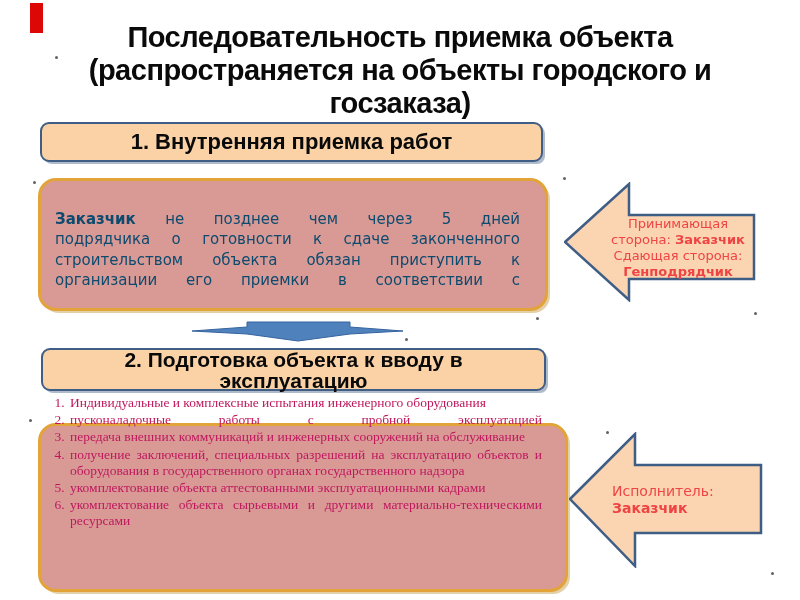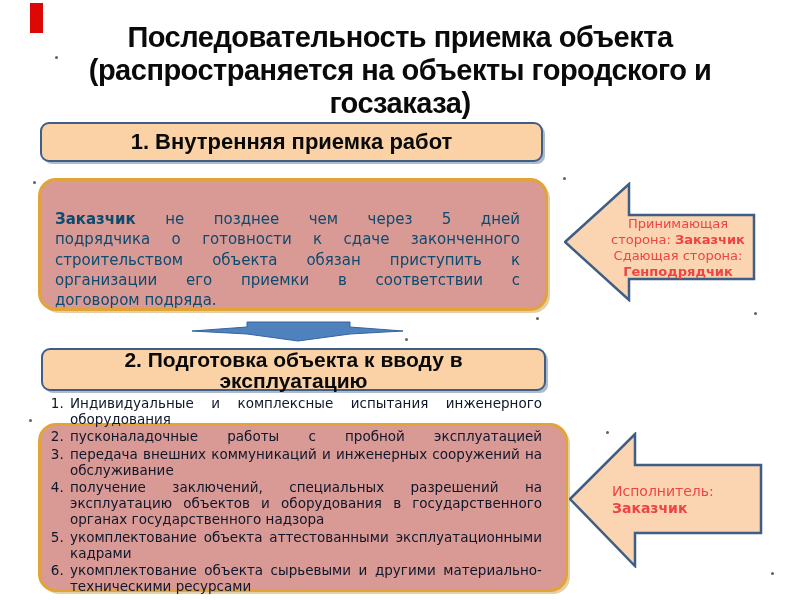--- a/index.html
+++ b/index.html
@@ -29,21 +29,21 @@
     background:#D99A96;border:3px solid #E2A339;border-radius:18px;
     box-shadow:3px 3px 0 -1px rgba(196,150,60,0.45);
   }
   .pink1{left:38px;top:178px;width:504px;height:127px;padding:0;}
   .pink1-text{left:55px;top:186px;width:465px;font-size:15px;line-height:20.3px;color:#0c4a6e;margin-top:23px;}
   .jline{text-align:justify;text-align-last:justify;white-space:normal;}
   .jline.last{text-align-last:left;}
   .pink2{left:38px;top:423px;width:524px;height:163px;z-index:1;}
   
   ol.steps{left:46px;top:395px;width:474px;margin:0;padding:0 0 0 22px;z-index:3;
-    font-size:13.5px;line-height:16.2px;color:#0f172a;}
+    font-size:13.5px;line-height:16.2px;color:#be185d;font-family:Liberation Serif, serif;}
   ol.steps li{text-align:justify;margin:0 0 1px 0;padding-left:2px;}
   ol.steps li.stretch{text-align-last:justify;}
   
   .shape{z-index:2;}
   .arrow-text{z-index:4;color:#ef4444;}
   .arrow1-text{left:598px;top:216px;width:160px;text-align:center;font-size:13px;line-height:16px;}
   .arrow2-text{left:612px;top:483px;width:145px;text-align:left;font-size:14px;line-height:17px;}
   .b{font-weight:bold;}
   
   .dot{width:3px;height:3px;background:#3a3a3a;border-radius:50%;opacity:.8;}
@@ -64,21 +64,20 @@
   <div class="abs step-header header1">
     <span>1. Внутренняя приемка работ</span>
   </div>
 
   <div class="abs pink-box pink1"></div>
   <div class="abs pink1-text">
     <div class="jline"><span class="b">Заказчик</span><span> не позднее чем через 5 дней</span></div>
     <div class="jline">подрядчика о готовности к сдаче законченного</div>
     <div class="jline">строительством объекта обязан приступить к</div>
     <div class="jline">организации его приемки в соответствии с</div>
-    <div class="jline last">договором подряда.</div>
   </div>
 
   <svg class="abs shape" style="left:564px;top:182px;" width="192" height="120">
     <polygon points="1,60 65,2 65,33 190,33 190,97 65,97 65,118" fill="#FBD5B1" stroke="#3F5E85" stroke-width="2.5" stroke-linejoin="miter"></polygon>
   </svg>
   <div class="abs arrow-text arrow1-text">
     <div>Принимающая</div>
     <div><span>сторона:</span> <span class="b">Заказчик</span></div>
     <div>Сдающая сторона:</div>
     <div class="b">Генподрядчик</div>

